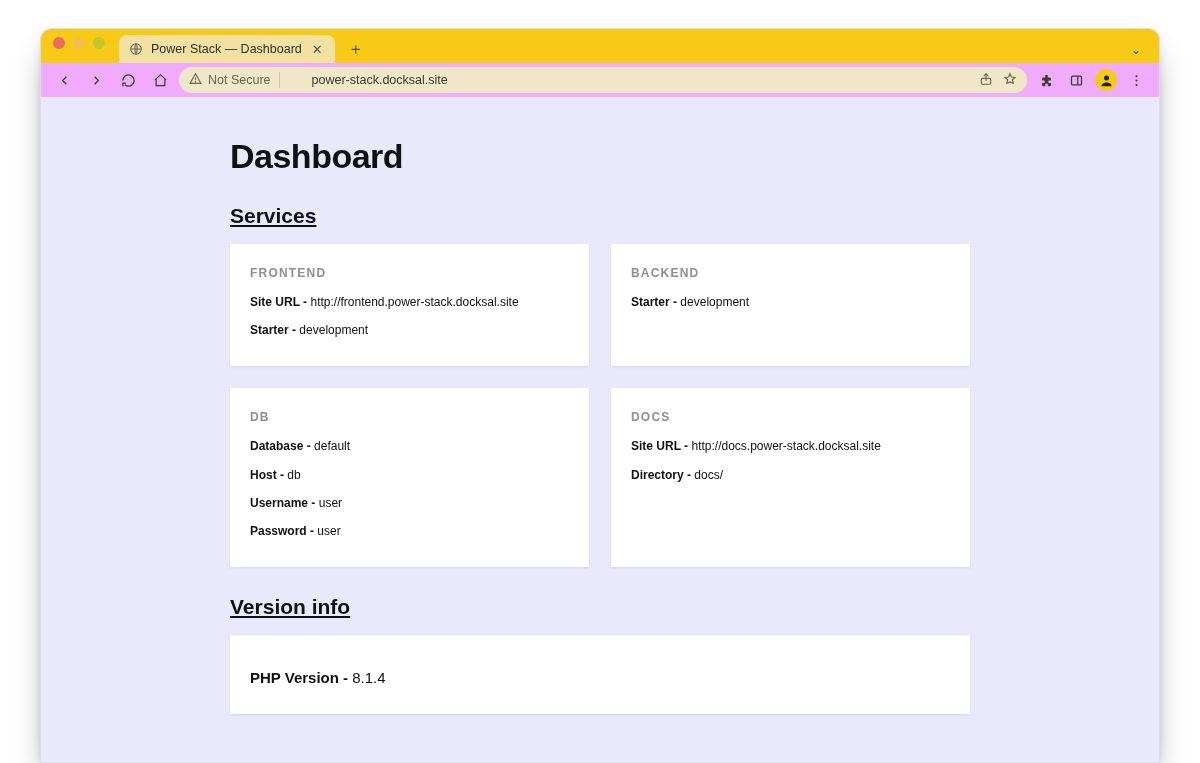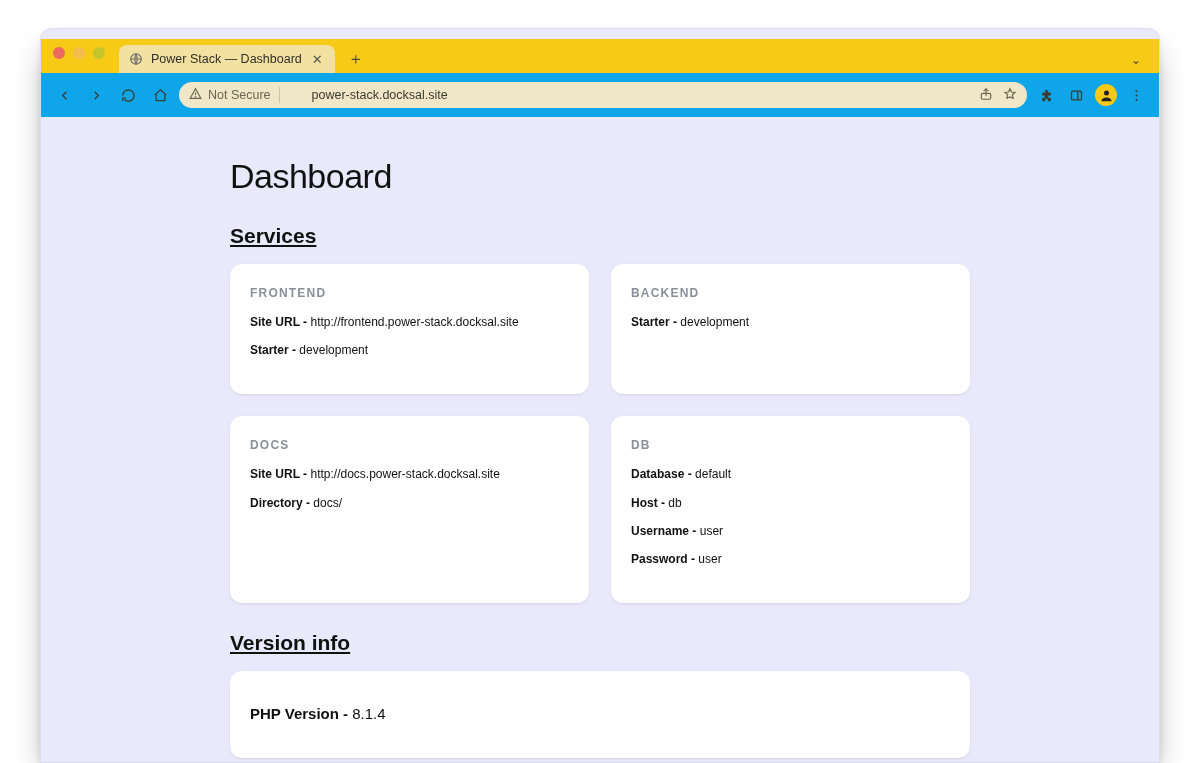--- a/index.html
+++ b/index.html
@@ -23,21 +23,21 @@
     background: #e9e9fb;
     border-radius: 12px 12px 0 0;
     box-shadow: 0 18px 34px -10px rgba(0,0,0,.45), 0 4px 10px -4px rgba(0,0,0,.25);
     overflow: hidden;
     display: flex;
     flex-direction: column;
     border: 1px solid rgba(0,0,0,.05);
   }
 
   
-  .chrome-top { background: #f7ca18; margin-top: 10px;  }
+  .chrome-top { background: #f7ca18;  }
   .tab-strip {
     height: 34px;
     display: flex;
     align-items: flex-end;
     padding: 0 10px;
     gap: 8px;
   }
   .traffic-lights {
     display: flex; gap: 8px; align-items: center;
     height: 100%; padding: 0 6px 6px 2px;
@@ -63,22 +63,22 @@
   .tab .title { flex:1; white-space:nowrap; overflow:hidden; text-overflow:ellipsis; }
   .tab .close { font-size: 13px; color:#555; line-height:1; padding:2px; cursor:pointer;}
   .newtab {
     width:26px; height:26px; display:flex; align-items:center; justify-content:center;
     font-size:16px; color:#4a4a3a; cursor:pointer; margin-bottom:1px;
   }
   .tabstrip-spacer { flex:1; }
   .tabstrip-caret { color:#4a4a3a; font-size:12px; padding:0 8px 6px 0; cursor:pointer;}
 
   .toolbar {
-    height: 44px;
-    background: #0ea5e9;
+    height: 34px;
+    background: #f0abfc;
     display:flex; align-items:center;
     padding: 0 10px;
     gap: 6px;
   }
   .tbtn {
     width: 26px; height:26px; display:flex; align-items:center; justify-content:center;
     color:#3d3a2f; border-radius:50%; cursor:pointer; font-size:14px;
   }
   .tbtn svg { width:15px; height:15px; }
   .addrbar {
@@ -112,32 +112,32 @@
   .viewport {
     flex:1; overflow:auto;
     background:#e9e9fb;
   }
   .page {
     max-width: 760px;
     margin: 0 auto;
     padding: 40px 10px 40px 10px;
     color:#111;
   }
-  h1.page-title { font-size: 34px; font-weight:400; letter-spacing:-.5px; margin-bottom: 28px;}
+  h1.page-title { font-size: 34px; font-weight:700; letter-spacing:-.5px; margin-bottom: 28px;}
   h2.section { font-size: 21px; font-weight:800; margin: 8px 0 16px 0; text-decoration: underline;}
 
   .grid {
     display:grid; grid-template-columns: 1fr 1fr; gap: 22px;
     margin-bottom: 28px;
   }
   .card {
     background:#fff;
-    border-radius:12px;
+    border-radius:0;
     box-shadow: 0 1px 3px rgba(0,0,0,.06), 0 1px 2px rgba(0,0,0,.04);
-    padding: 22px 20px 24px 20px;
+    padding: 22px 20px 16px 20px;
   }
   .card h3 {
     font-size:12px; font-weight:700; letter-spacing:1.2px;
     color:#8a8f99; text-transform:uppercase; margin-bottom:14px;
   }
   .row { font-size:12px; line-height:1.35; margin: 12px 0; }
   .row b { font-weight:800; }
   .sysrow { font-size:15px; margin: 12px 0; }
 
 </style>
@@ -272,42 +272,42 @@
           </div>
 
           <div class="card">
             <h3>BACKEND</h3>
             <div class="row">
               <b>Starter - </b><span>development</span>
             </div>
           </div>
 
           <div class="card">
+            <h3>DB</h3>
+            <div class="row">
+              <b>Database - </b><span>default</span>
+            </div>
+            <div class="row">
+              <b>Host - </b><span>db</span>
+            </div>
+            <div class="row">
+              <b>Username - </b><span>user</span>
+            </div>
+            <div class="row">
+              <b>Password - </b><span>user</span>
+            </div>
+          </div>
+
+          <div class="card">
             <h3>DOCS</h3>
             <div class="row">
               <b>Site URL - </b><span>http://docs.power-stack.docksal.site</span>
             </div>
             <div class="row">
               <b>Directory - </b><span>docs/</span>
-            </div>
-          </div>
-
-          <div class="card">
-            <h3>DB</h3>
-            <div class="row">
-              <b>Database - </b><span>default</span>
-            </div>
-            <div class="row">
-              <b>Host - </b><span>db</span>
-            </div>
-            <div class="row">
-              <b>Username - </b><span>user</span>
-            </div>
-            <div class="row">
-              <b>Password - </b><span>user</span>
             </div>
           </div>
 
         </div>
 
         <h2 class="section">Version info</h2>
 
         <div class="card" style="margin-bottom:40px;">
           <div class="sysrow">
             <b>PHP Version - </b><span>8.1.4</span>

